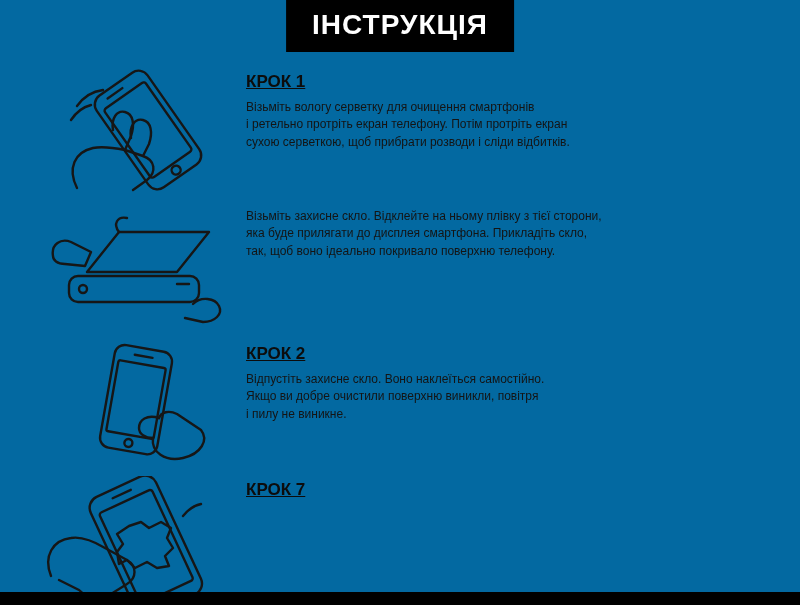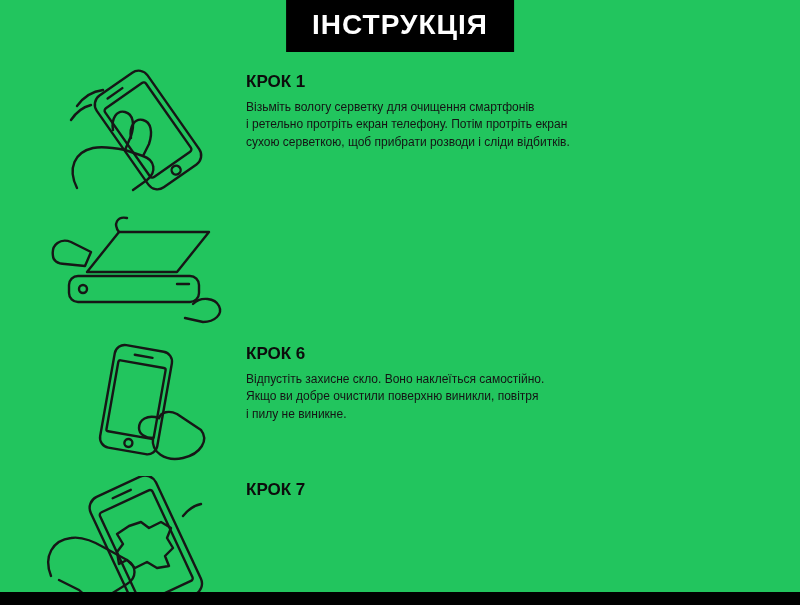--- a/index.html
+++ b/index.html
@@ -1,36 +1,36 @@
 <!DOCTYPE html>
 <html><head>
 <meta charset="utf-8">
 <style>
   * { margin:0; padding:0; box-sizing:border-box; }
   html,body { background:#ffffff; }
   body { font-family:"Liberation Sans", sans-serif; color:#101010; }
-  .page { position:relative; width:800px; height:605px; margin:0 auto; background:#22c55e; overflow:hidden; }
+  .page { position:relative; width:800px; height:605px; margin:0 auto; background:#0369a1; overflow:hidden; }
 
   .header-bar {
     position:absolute; top:0; left:50%; transform:translateX(-50%);
     background:#000000; color:#ffffff;
     padding:9px 26px 11px 26px;
   }
   .header-title { font-size:28px; font-weight:bold; letter-spacing:1px; white-space:nowrap; }
 
   .steps { position:absolute; top:48px; left:0; right:0; padding-top:20px; }
   .step { display:flex; align-items:flex-start; height:136px; }
   .illustration {
     width:200px; margin-left:38px; flex-shrink:0;
     display:flex; justify-content:center; align-items:flex-start;
   }
   .illustration svg { display:block; }
   .art * { fill:none; stroke:#161616; stroke-width:2.4; stroke-linecap:round; stroke-linejoin:round; }
   .content { flex:1; padding-left:8px; padding-right:22px; padding-top:4px; }
-  .step-label { font-size:17px; font-weight:bold; margin-bottom:7px; color:#0c0c0c; }
+  .step-label { font-size:17px; font-weight:bold; margin-bottom:7px; color:#0c0c0c;text-decoration:underline; }
   .step-text { font-size:12px; line-height:1.45; white-space:pre-line; color:#141414; }
 
   .footer-bar {
     position:absolute; left:0; right:0; bottom:0; height:13px;
     background:#000000; z-index:5;
   }
 </style>
 </head>
 <body>
 
@@ -84,40 +84,43 @@
           </g>
           <g>
             <path d="M10,52 C8,40 18,34 28,38 L48,48 L42,62 L22,60 C14,60 10,56 10,52 Z"></path>
           </g>
           <g>
             <path d="M150,100 C158,92 172,94 176,102 C180,110 172,118 160,118 L142,114"></path>
           </g>
         </svg>
       </div>
       <div class="content">
+        <div class="step-text">Візьміть захисне скло. Відклейте на ньому плівку з тієї сторони,
+яка буде прилягати до дисплея смартфона. Прикладіть скло,
+так, щоб воно ідеально покривало поверхню телефону.</div>
       </div>
     </div>
 
     <div class="step">
       <div class="illustration">
         <svg class="art" width="190" height="125" viewBox="0 0 190 125">
           <g transform="rotate(10 95 60)">
             <rect x="64" y="8" width="58" height="104" rx="10"></rect>
             <rect x="69" y="24" width="48" height="72" rx="2"></rect>
             <line x1="84" y1="16" x2="102" y2="16"></line>
             <circle cx="93" cy="104" r="4"></circle>
           </g>
           <g>
             <path d="M116,78 C104,74 96,80 96,88 C96,94 102,98 110,98"></path>
             <path d="M110,98 C108,112 122,122 140,118 C158,114 166,100 158,90 L134,74 C126,70 118,72 116,78"></path>
           </g>
         </svg>
       </div>
       <div class="content">
-        <div class="step-label">КРОК 6</div>
+        <div class="step-label">КРОК 2</div>
         <div class="step-text">Відпустіть захисне скло. Воно наклеїться самостійно.
 Якщо ви добре очистили поверхню виникли, повітря
 і пилу не виникне.</div>
       </div>
     </div>
 
     <div class="step">
       <div class="illustration">
         <svg class="art" width="190" height="125" viewBox="0 0 190 125">
           <g transform="rotate(-25 105 72)">

